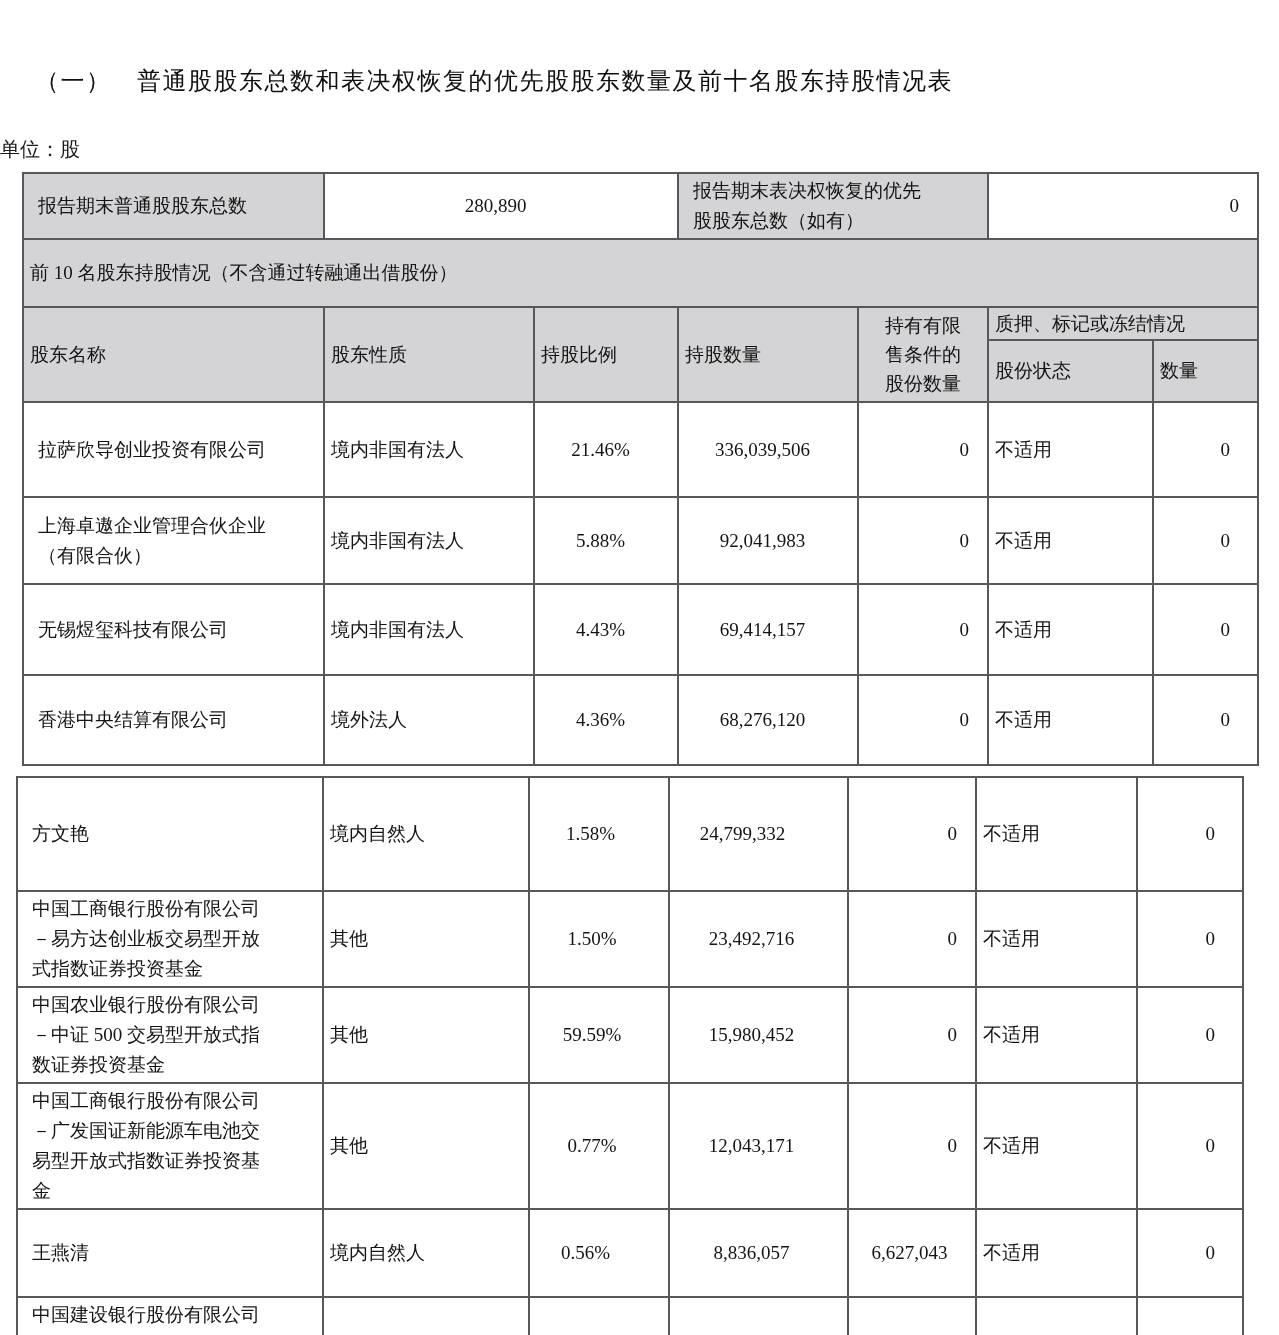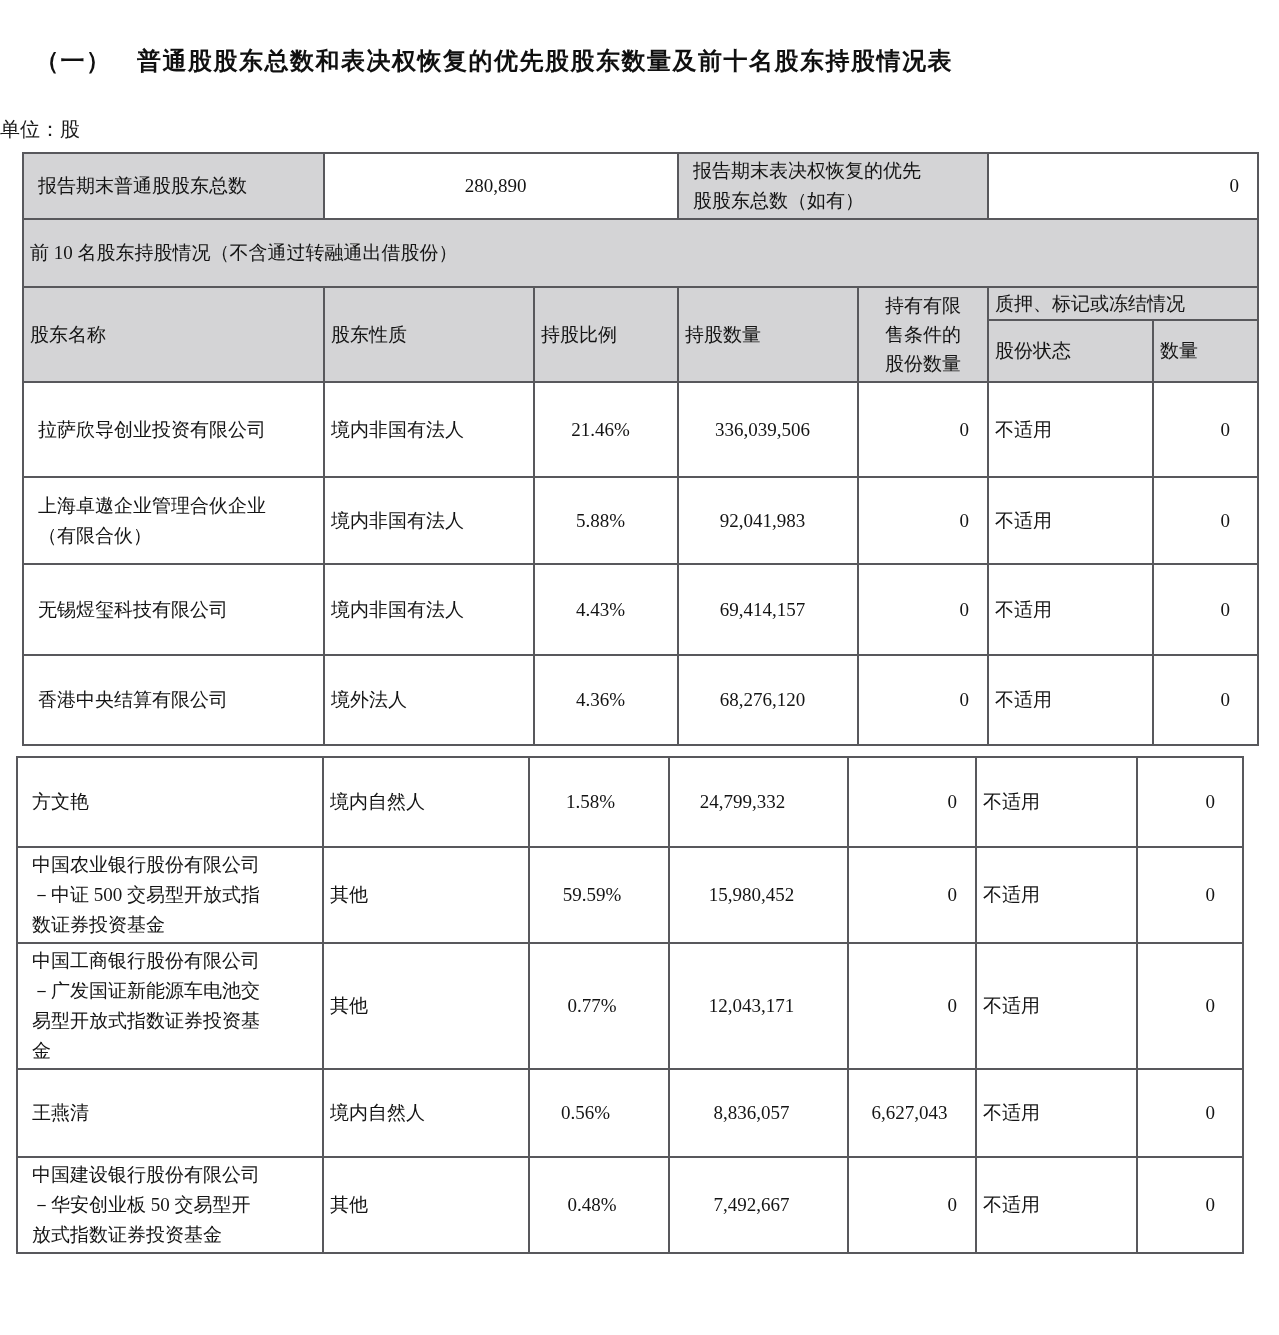--- a/index.html
+++ b/index.html
@@ -3,23 +3,23 @@
 <meta charset="utf-8">
 <style>
   html,body{margin:0;padding:0;background:#ffffff;}
   body{
     width:1279px;height:1335px;overflow:hidden;
     font-family:"Liberation Serif","DejaVu Serif",serif;
     color:#141414;
     -webkit-font-smoothing:antialiased;
   }
   .doc-title{
-    margin:44px 0 0 35px;
+    margin:64px 0 0 35px;
     font-family:"DejaVu Sans","Liberation Sans",sans-serif;
-    font-size:24px;font-weight:bold;letter-spacing:1.5px;
+    font-size:24px;font-weight:normal;letter-spacing:1.5px;
     color:#101010;line-height:34px;
   }
   .unit-line{
     margin:36px 39px 8px 0;
     text-align:left;font-size:20px;line-height:30px;color:#1a1a1a;
   }
   table{
     border-collapse:collapse;table-layout:fixed;
     font-size:19px;color:#141414;
   }
@@ -127,25 +127,34 @@
   <colgroup>
     <col style="width:306px">
       <col style="width:206px">
       <col style="width:140px">
     <col style="width:179px">
       <col style="width:128px">
       <col style="width:161px">
       <col style="width:106px">
   </colgroup>
   <tbody>
-      <tr style="height:90px">
+      <tr style="height:114px">
     <td class="l">方文艳</td>
     <td class="c">境内自然人</td>
     <td class="r" style="padding-right:18px">1.58%</td>
     <td class="r" style="padding-right:33px">24,799,332</td>
+    <td class="rz5">0</td>
+    <td class="c">不适用</td>
+    <td class="rz7">0</td>
+  </tr>
+  <tr style="height:92px">
+    <td class="l">中国工商银行股份有限公司－易方达创业板交易型开放式指数证券投资基金</td>
+    <td class="c">其他</td>
+    <td class="r" style="padding-right:15px">1.50%</td>
+    <td class="r" style="padding-right:15px">23,492,716</td>
     <td class="rz5">0</td>
     <td class="c">不适用</td>
     <td class="rz7">0</td>
   </tr>
   <tr style="height:89px">
     <td class="l">中国农业银行股份有限公司－中证 500 交易型开放式指数证券投资基金</td>
     <td class="c">其他</td>
     <td class="r" style="padding-right:15px">59.59%</td>
     <td class="r" style="padding-right:15px">15,980,452</td>
     <td class="rz5">0</td>

